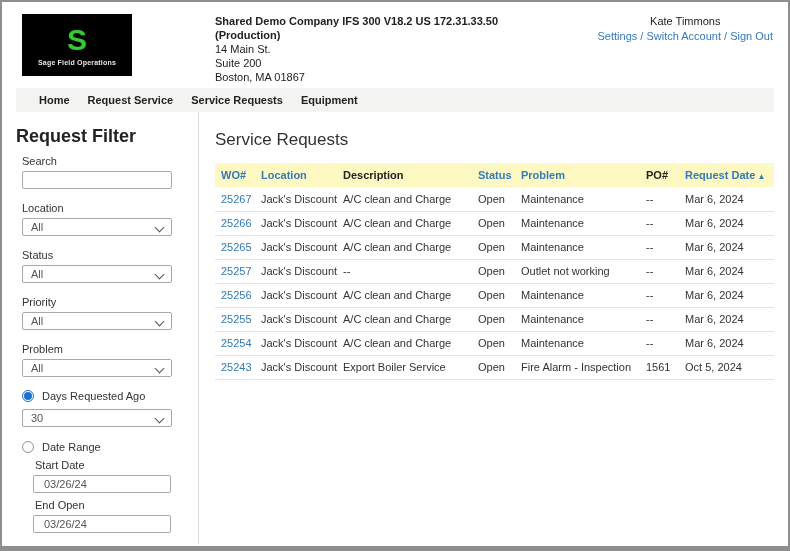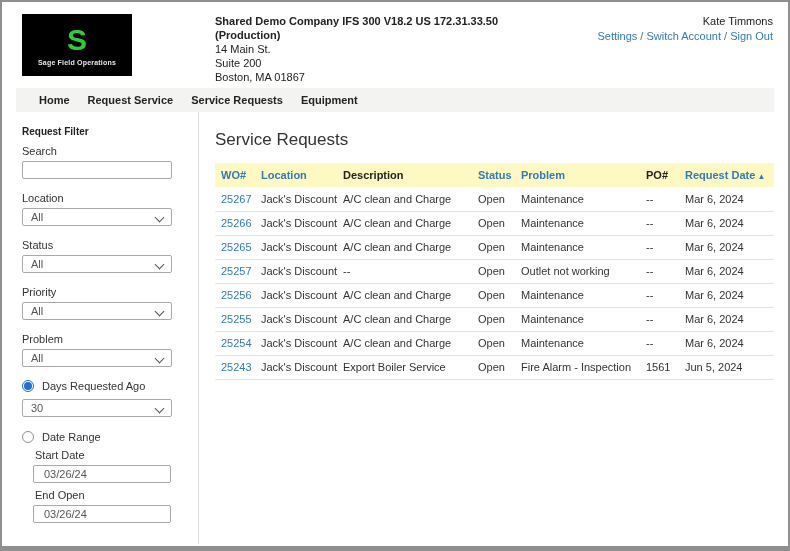--- a/index.html
+++ b/index.html
@@ -19,41 +19,41 @@
   .logo {
     position: absolute; left: 20px; top: 12px;
     width: 110px; height: 62px; background: #000;
     display: flex; flex-direction: column; align-items: center; justify-content: center;
   }
   .logo-letter { color: #33cc33; font-size: 30px; font-weight: bold; line-height: 30px; }
   .logo-caption { color: #e8e8e8; font-size: 7px; font-weight: bold; margin-top: 4px; letter-spacing: .2px; }
   .company-info { position: absolute; left: 213px; top: 12px; font-size: 11px; line-height: 14px; color: #222; }
   .company-info .bold { font-weight: bold; }
   .user-info { position: absolute; right: 15px; top: 12px; text-align: right; font-size: 11px; line-height: 15px; }
-  .user-name { color: #222; }
+  .user-name { color: #222; text-align: center; }
   .user-links a { color: #337ab7; text-decoration: none; }
   .user-links .sep { color: #337ab7; }
 
   
   .nav-bar {
     margin: 0 14px; height: 24px; background: #f3f3f1;
     display: flex; align-items: center; padding-left: 14px;
   }
   .nav-item {
     font-size: 11px; font-weight: bold; color: #222;
     padding: 0 9px; cursor: pointer; text-decoration: none;
   }
 
   
   .content { display: flex; margin: 0 14px; height: 432px; }
   .sidebar { width: 183px; border-right: 1px solid #ddd; padding-top: 10px; flex-shrink: 0; }
   .main { flex: 1; padding: 10px 0 0 16px; }
 
   
-  .filter-title { font-size: 10px; font-weight: bold; color: #222; margin: 4px 0 8px 6px; }
+  .filter-title { font-size: 18px; font-weight: bold; color: #222; margin: 4px 0 8px 0; }
   .field-label { font-size: 11px; color: #333; margin: 0 0 3px 6px; }
   .field-group { margin-bottom: 13px; }
   .text-input, .date-input, .select-wrap select {
     height: 18px; border: 1px solid #a9a9a9; border-radius: 2px;
     font-size: 11px; color: #555; background: #fff;
     font-family: "Liberation Sans", sans-serif;
   }
   .text-input { width: 150px; margin-left: 6px; padding: 0 6px; }
   .select-wrap { position: relative; width: 150px; margin-left: 6px; }
   .select-wrap select { width: 100%; appearance: none; -webkit-appearance: none; padding: 0 20px 0 8px; }
@@ -280,19 +280,19 @@
             <td>--</td>
             <td>Mar 6, 2024</td>
           </tr>
           <tr>
             <td><a>25243</a></td>
             <td>Jack's Discount</td>
             <td>Export Boiler Service</td>
             <td>Open</td>
             <td>Fire Alarm - Inspection</td>
             <td>1561</td>
-            <td>Jun 5, 2024</td>
+            <td>Oct 5, 2024</td>
           </tr>
         </tbody>
     </table>
 
   </div>
 </div>
 
 </body></html>

